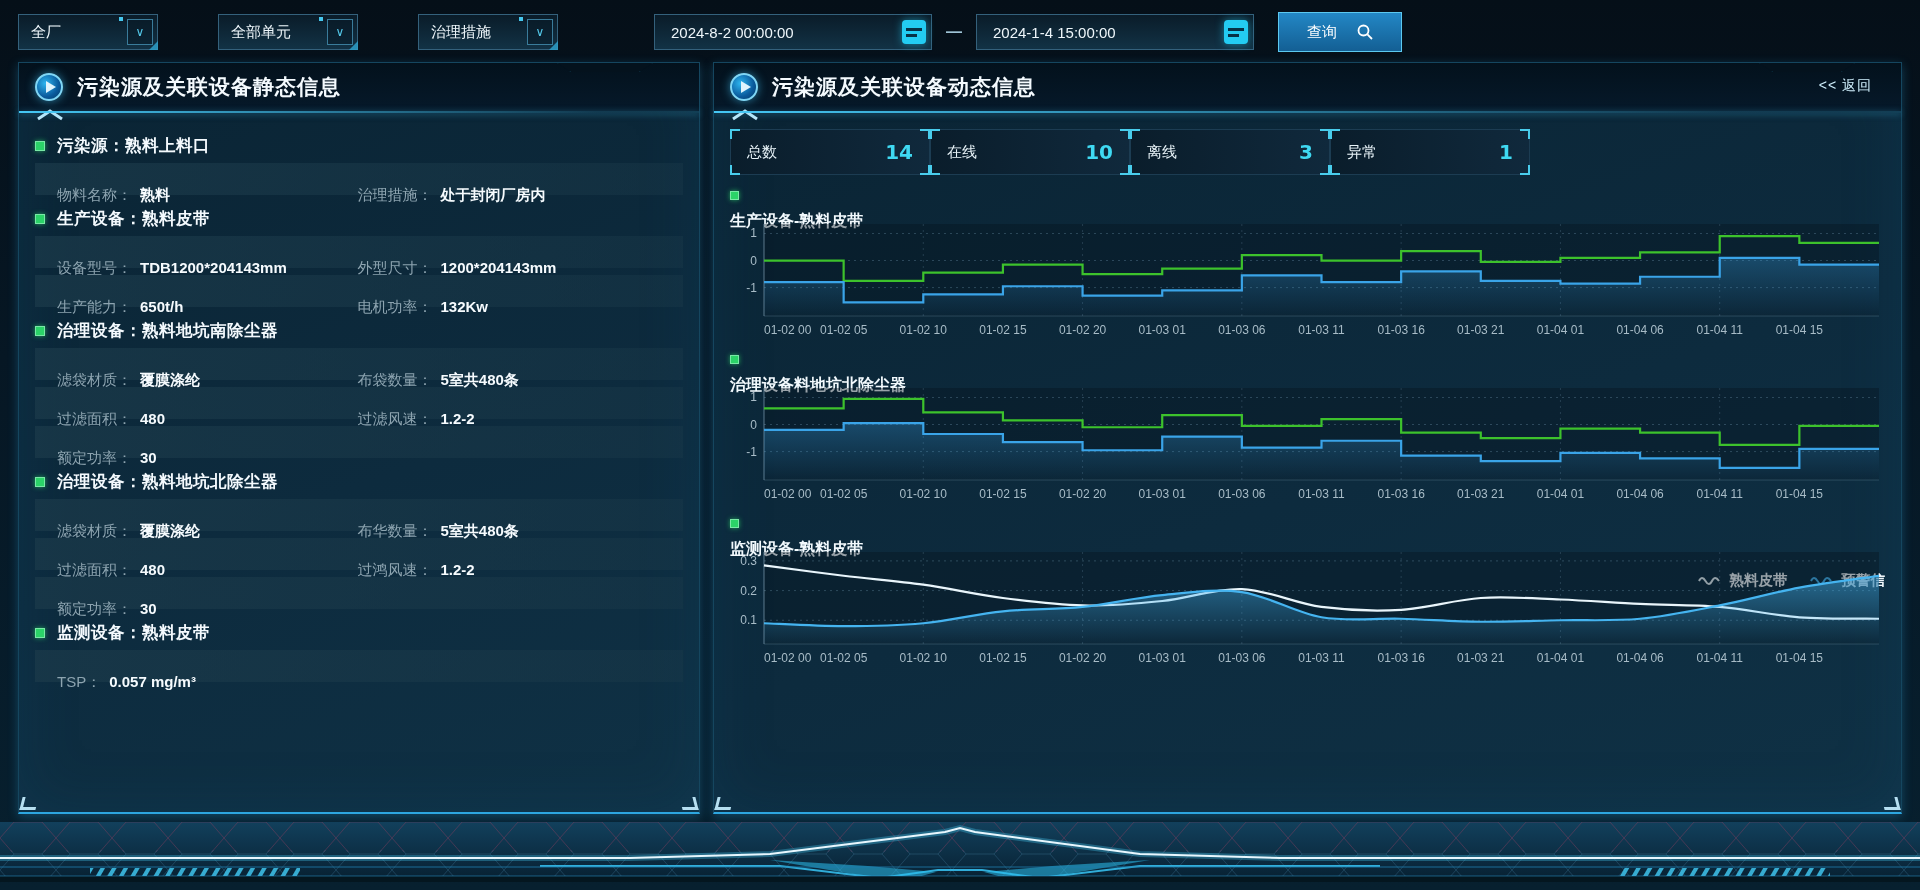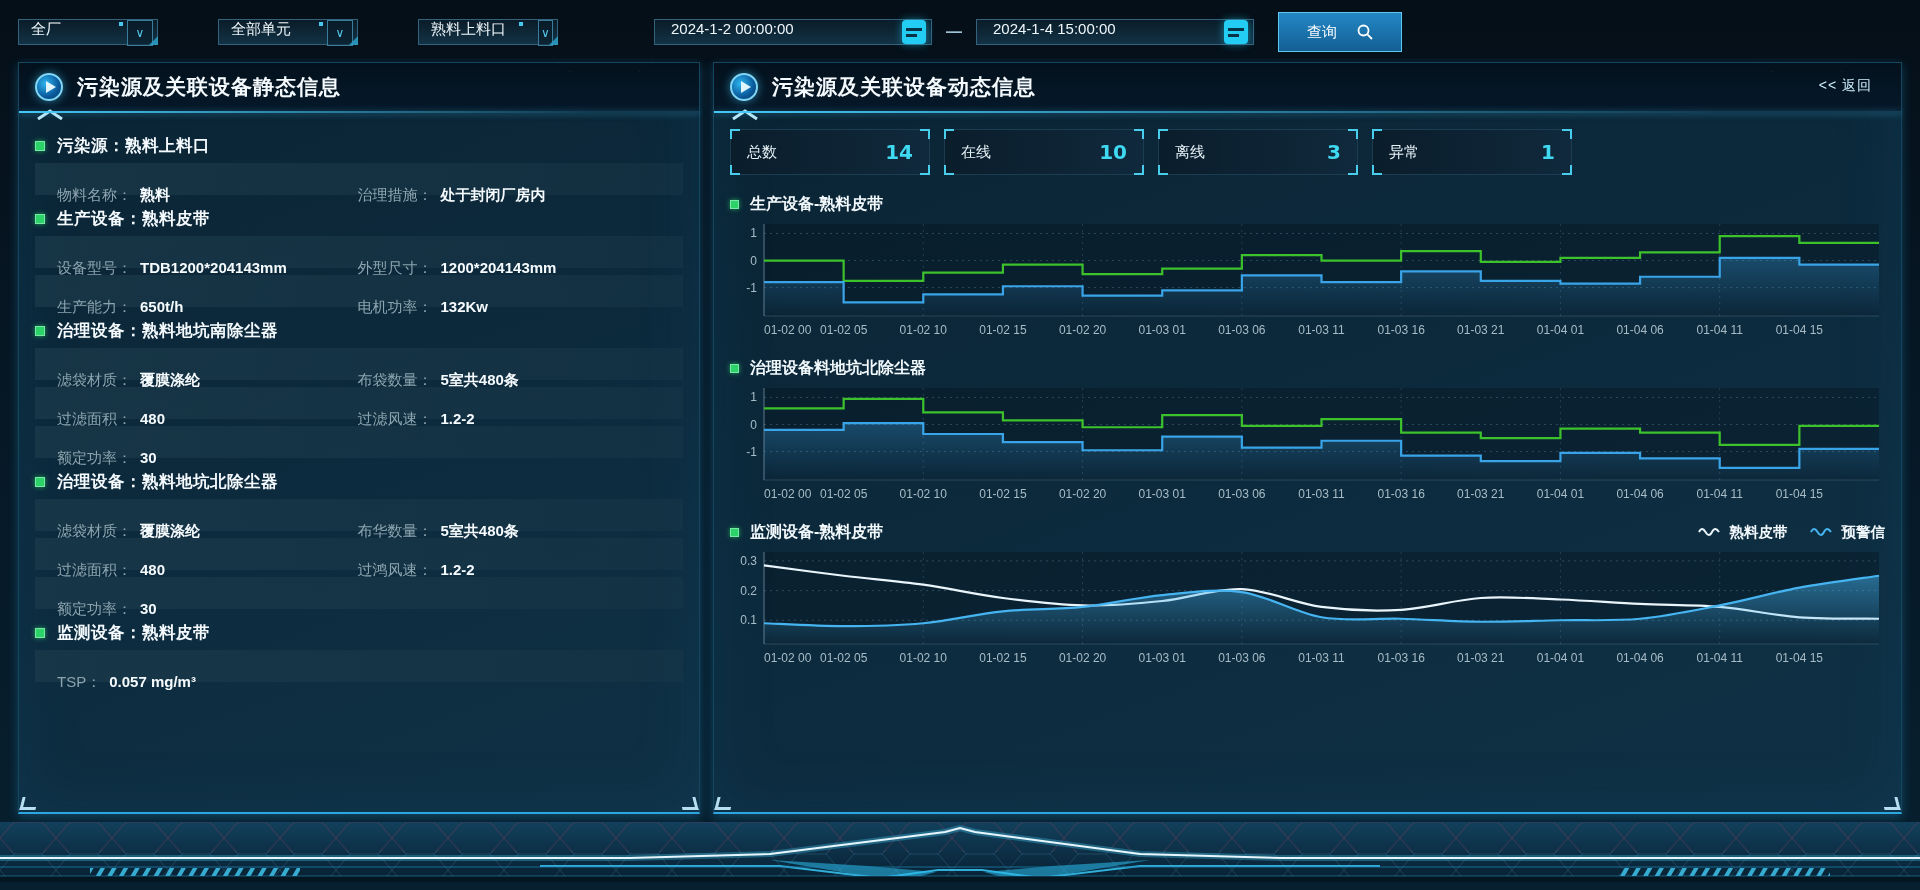--- a/index.html
+++ b/index.html
@@ -2,22 +2,22 @@
 <html><head>
 <meta charset="utf-8">
 <style>
   * { margin:0; padding:0; box-sizing:border-box; }
   html,body { width:1920px; height:890px; overflow:hidden;
     font-family:"Liberation Sans","DejaVu Sans",sans-serif;
     background:linear-gradient(180deg,#050f18 0%,#061724 40%,#07202f 100%); color:#e8f3f8; }
 
   
   .topbar { height:54px; display:flex; align-items:center; padding:10px 0 0 18px; }
-  .sel, .datebox { position:relative; height:26px; background:linear-gradient(180deg,#0a1c29 0%,#123245 100%);
-    border:1px solid #34617c; display:flex; align-items:flex-start; color:#eef6fa; font-size:15px;gap:32px; }
+  .sel, .datebox { position:relative; height:36px; background:linear-gradient(180deg,#0a1c29 0%,#123245 100%);
+    border:1px solid #34617c; display:flex; align-items:center; color:#eef6fa; font-size:15px;gap:32px; }
   .sel { width:140px; padding:0 4px 0 12px; margin-right:60px; }
   .sel::after { content:''; position:absolute; right:-1px; bottom:-1px; width:0; height:0;
     border-left:9px solid transparent; border-bottom:9px solid #2e9fc8; opacity:.85; }
   .sel::before { content:''; position:absolute; right:34px; top:2px; width:4px; height:4px; background:#46c8ee; }
   .sel-value { flex:1 1 auto; white-space:nowrap; }
   .sel-arrow { width:26px; height:26px; border:1px solid #3a7c9b; background:rgba(8,26,40,.6);
     color:#54c9ea; font-size:12px; display:flex; align-items:center; justify-content:center; }
   .datebox { width:278px; padding:0 5px 0 16px; justify-content:space-between; }
   .date-sep { color:#9fc3d6; font-weight:bold; margin:0 14px; font-size:16px; }
   .cal-icon { width:24px; height:24px; background:#23ccf2; border-radius:4px; position:relative;
@@ -61,34 +61,34 @@
   .section-text { font-size:16.5px; font-weight:bold; color:#f4fafe; letter-spacing:.5px; }
   .row-data { display:flex; align-items:center; height:32px; margin-bottom:7px;
     background:linear-gradient(90deg,rgba(27,58,74,.72) 0%,rgba(27,58,74,.40) 100%); padding-left:22px; }
   .cell { display:flex; align-items:baseline; gap:8px; }
   .cell:first-child { width:48%; flex:0 0 48%; }
   .cell-label { color:#8da4b0; font-size:15px; white-space:nowrap;margin-top:32px; }
   .cell-value { color:#f6fbfe; font-size:15px; font-weight:bold; white-space:nowrap; }
 
   
   .right-body { padding:18px 16px 0 16px; }
-  .stats { display:flex; gap:14px; margin-bottom:16px; }
+  .stats { display:flex; margin-bottom:16px; }
   .stat-card { position:relative; width:200px; height:46px; border:1px solid #1c3c52;
     background:linear-gradient(90deg,#0a1d2b 0%,#10293c 100%);
     display:flex; align-items:center; justify-content:space-between; padding:0 16px; }
   .stat-label { font-size:15px; color:#e8f3f8; }
   .stat-value { font-size:20px; font-weight:bold; color:#3fd9f2; font-family:"DejaVu Sans",sans-serif; }
   .cnr { position:absolute; width:10px; height:10px; border:0 solid #49cdec; }
   .cnr.tl { top:-1px; left:-1px; border-top-width:2px; border-left-width:2px; }
   .cnr.tr { top:-1px; right:-1px; border-top-width:2px; border-right-width:2px; }
   .cnr.bl { bottom:-1px; left:-1px; border-bottom-width:2px; border-left-width:2px; }
   .cnr.br { bottom:-1px; right:-1px; border-bottom-width:2px; border-right-width:2px; }
 
   .chart-block { margin-bottom:13px; }
-  .chart-title-row { display:flex; align-items:center; gap:11px; height:26px; margin-bottom:3px; }
+  .chart-title-row { display:flex; gap:11px; height:26px; margin-bottom:3px;flex-direction:column; }
   .chart-title-row .bullet { width:9px; height:9px; flex:0 0 9px; }
   .chart-title { font-size:16px; font-weight:bold; color:#f2f9fd; }
   .legend { margin-left:auto; display:flex; gap:22px; align-items:center; }
   .legend-item { display:flex; align-items:center; gap:8px; font-size:14.5px; font-weight:bold; color:#f2f9fd; cursor:pointer; }
   .chart-svg { display:block; }
 
   
   .footer { position:relative; height:60px; margin-top:0; }
   .footer svg { display:block; }
 </style>
@@ -100,25 +100,25 @@
   <div class="topbar">
     <div class="sel">
       <span class="sel-value">全厂</span>
       <span class="sel-arrow">∨</span>
     </div>
     <div class="sel">
       <span class="sel-value">全部单元</span>
       <span class="sel-arrow">∨</span>
     </div>
     <div class="sel">
-      <span class="sel-value">熟料上料口</span>
+      <span class="sel-value">治理措施</span>
       <span class="sel-arrow">∨</span>
     </div>
     <div class="datebox start-group">
-      <span>2024-1-2 00:00:00</span>
+      <span>2024-8-2 00:00:00</span>
       <span class="cal-icon"></span>
     </div>
     <span class="date-sep">—</span>
     <div class="datebox">
       <span>2024-1-4 15:00:00</span>
       <span class="cal-icon"></span>
     </div>
     <button class="query-btn">
       <span>查询</span>
       <svg width="16" height="16" viewBox="0 0 16 16">

